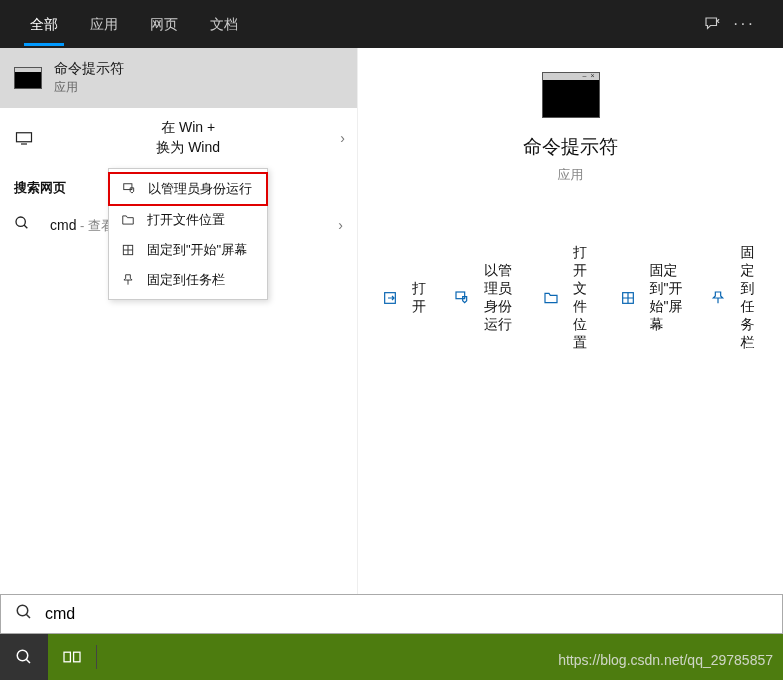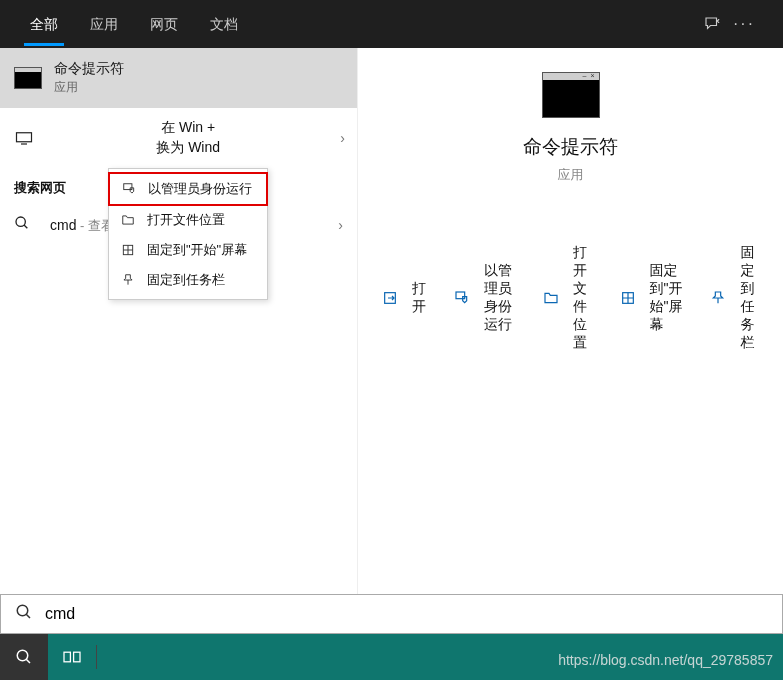--- a/index.html
+++ b/index.html
@@ -47,21 +47,21 @@
 .preview-title { font-size: 19px; color: #111; margin-bottom: 6px; }
 .preview-sub { font-size: 13px; color: #888; }
 
 .action-list { display: flex; flex-direction: row; gap: 24px; padding-left: 4px;}
 .action-item { display: flex; align-items: center; gap: 14px; font-size: 14px; color: #111; cursor: pointer; }
 .action-item .ai { color: #0b67b3; width: 20px; display: flex; justify-content: center; }
 
 .searchbar { position: absolute; left: 0; right: 0; bottom: 46px; height: 40px; border: 1px solid #aaa; background: #fff; display: flex; align-items: center; padding: 0 14px; gap: 12px; }
 .searchbar input { border: none; outline: none; font-size: 16px; flex: 1; background: transparent; font-family: inherit;}
 
-.taskbar { position: absolute; left: 0; right: 0; bottom: 0; height: 46px; background: #0f766e; display: flex; align-items: center; }
+.taskbar { position: absolute; left: 0; right: 0; bottom: 0; height: 46px; background: #4d7c0f; display: flex; align-items: center; }
 .task-item { width: 48px; height: 46px; display: flex; align-items: center; justify-content: center; color: #fff; cursor: pointer; }
 .task-search { background: #333; }
 .task-sep { width: 1px; height: 24px; background: #444; }
 .watermark { position: absolute; right: 10px; bottom: 12px; color: #e5e5e5; font-size: 14px; opacity: 0.85;}
 </style>
 </head>
 <body>
 
 <div class="topbar">
   <div class="tabs">

